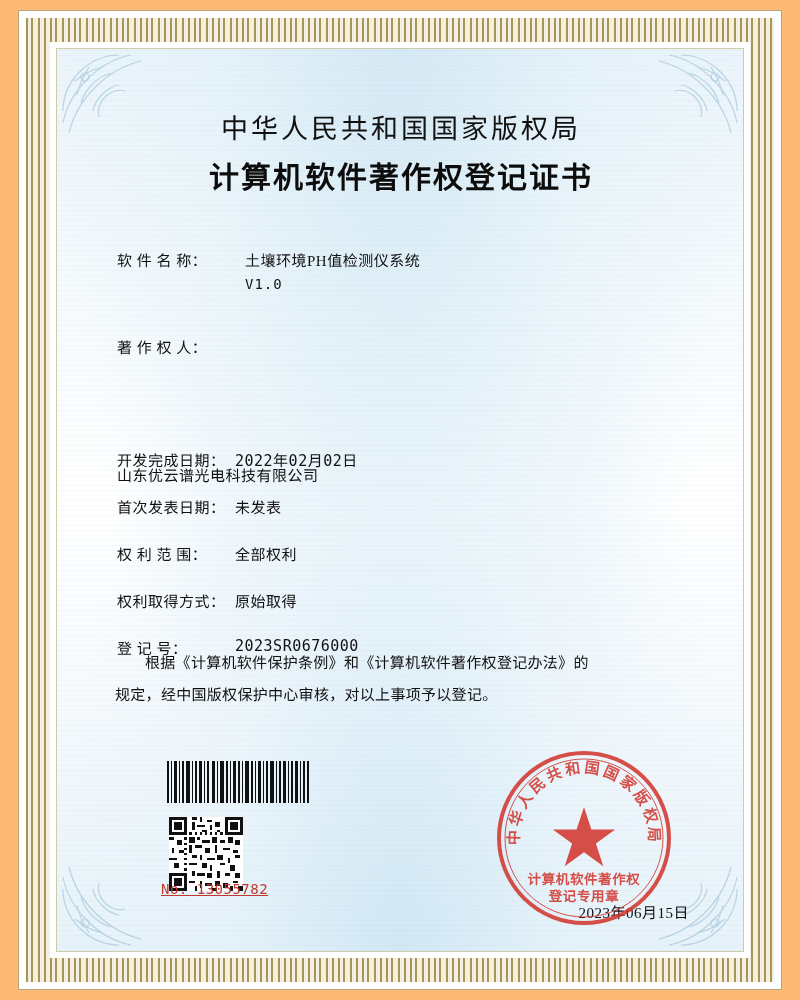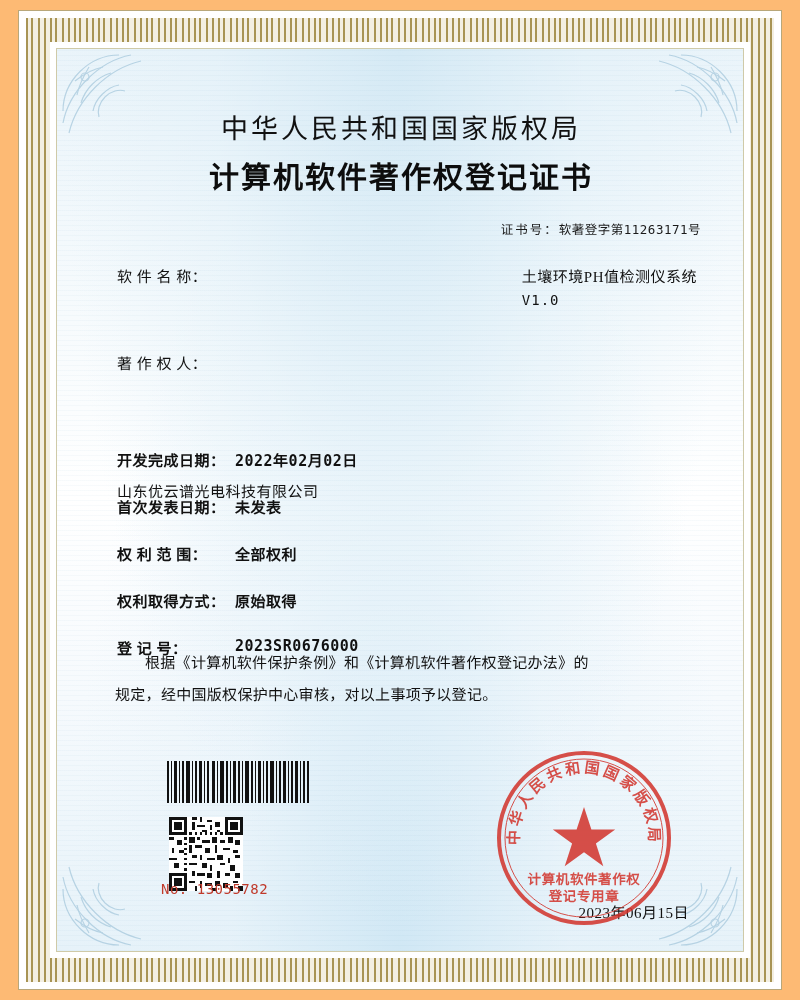--- a/index.html
+++ b/index.html
@@ -168,30 +168,30 @@
     letter-spacing: 0.5px;
   }
   .field-value .line2 {
     display: block;
     font-family: "DejaVu Sans Mono", "Liberation Mono", monospace;
     font-size: 14px;
     margin-top: 6px;
     letter-spacing: 1px;
   }
 
-  .row-sw { margin-top: 16px; justify-content: space-between; }
+  .row-sw { margin-top: 0; }
   .row-owner { margin-top: 44px; flex-direction: column; }
 
   .dates {
     position: absolute;
     top: 400px;
     left: 60px;
     width: 580px;
   }
-  .dates .field-row { margin-bottom: 26px; font-weight: bold; }
+  .dates .field-row { margin-bottom: 26px; }
   .dates .field-label { width: 118px; flex: 0 0 118px; }
   .mono {
     font-family: "DejaVu Sans Mono", "Liberation Mono", monospace;
     letter-spacing: 0.5px;
   }
 
   .statement {
     position: absolute;
     top: 598px;
     left: 58px;
@@ -228,20 +228,21 @@
   }
 
   .docnum {
     position: absolute;
     left: 104px;
     top: 832px;
     font-size: 14px;
     color: #c03a2b;
     font-family: "DejaVu Sans Mono", "Liberation Mono", monospace;
     letter-spacing: 0.5px;
+    text-decoration: underline;
   }
 
   .issue-date {
     position: absolute;
     right: 56px;
     top: 852px;
     font-size: 15px;
     color: #111;
     letter-spacing: 0.5px;
   }
@@ -322,23 +323,20 @@
         <path d="M46,46 C52,40 60,38 66,40"></path>
         <path d="M46,46 C40,52 38,60 40,66"></path>
       </g>
     </svg>
 
     <div class="content">
 
       <div class="title-main">中华人民共和国国家版权局</div>
       <div class="title-sub">计算机软件著作权登记证书</div>
 
-      <div class="cert-no">
-        <span class="lbl">证书号：</span><span class="mono">软著登字第11263171号</span>
-      </div>
 
       <div class="fields">
         <div class="field-row row-sw">
           <div class="field-label">软 件 名 称：</div>
           <div class="field-value">
             <span>土壤环境PH值检测仪系统</span>
             <span class="line2">V1.0</span>
           </div>
         </div>
         <div class="field-row row-owner">

